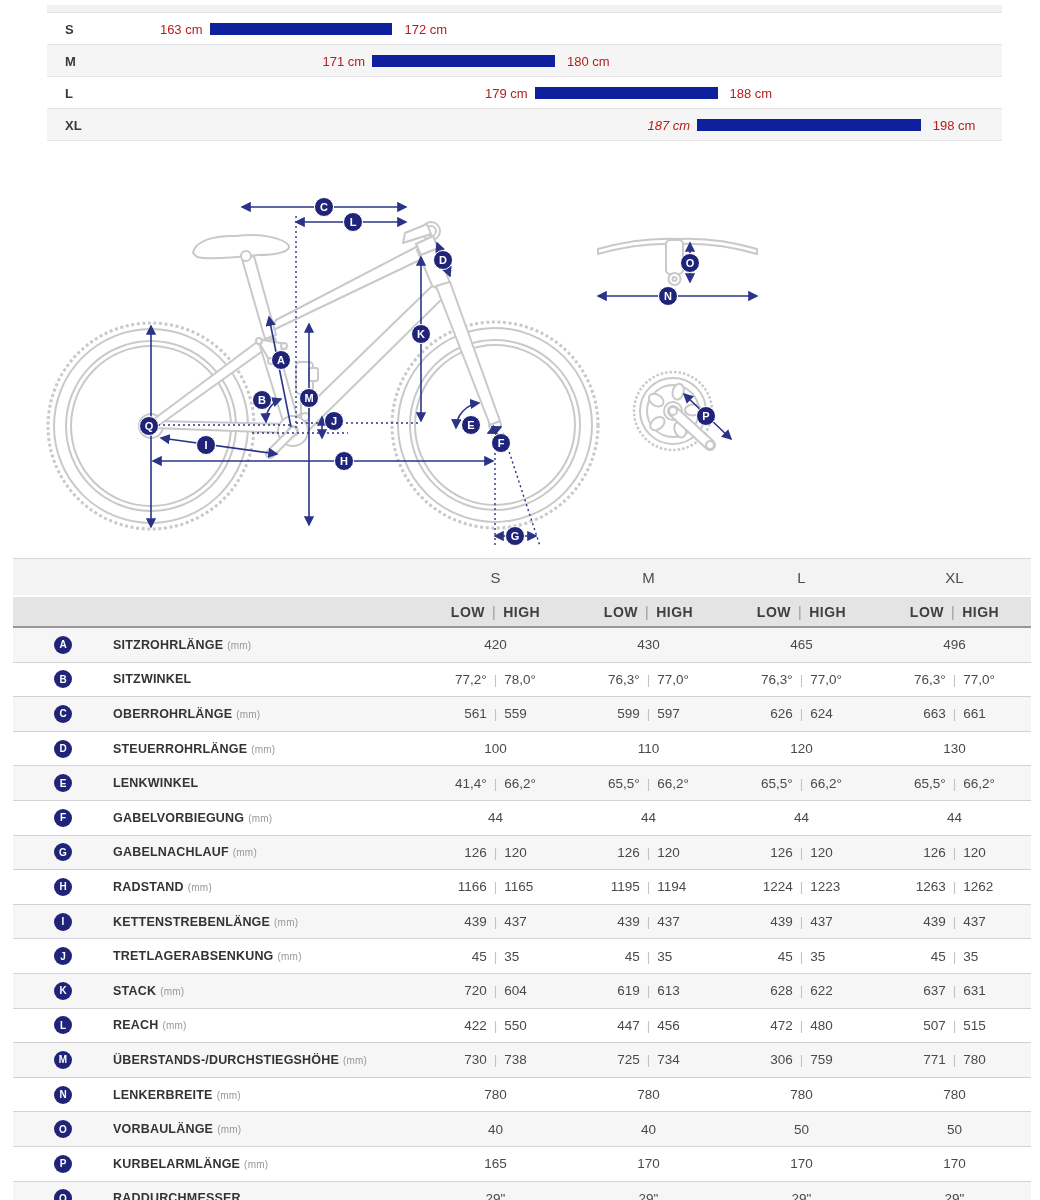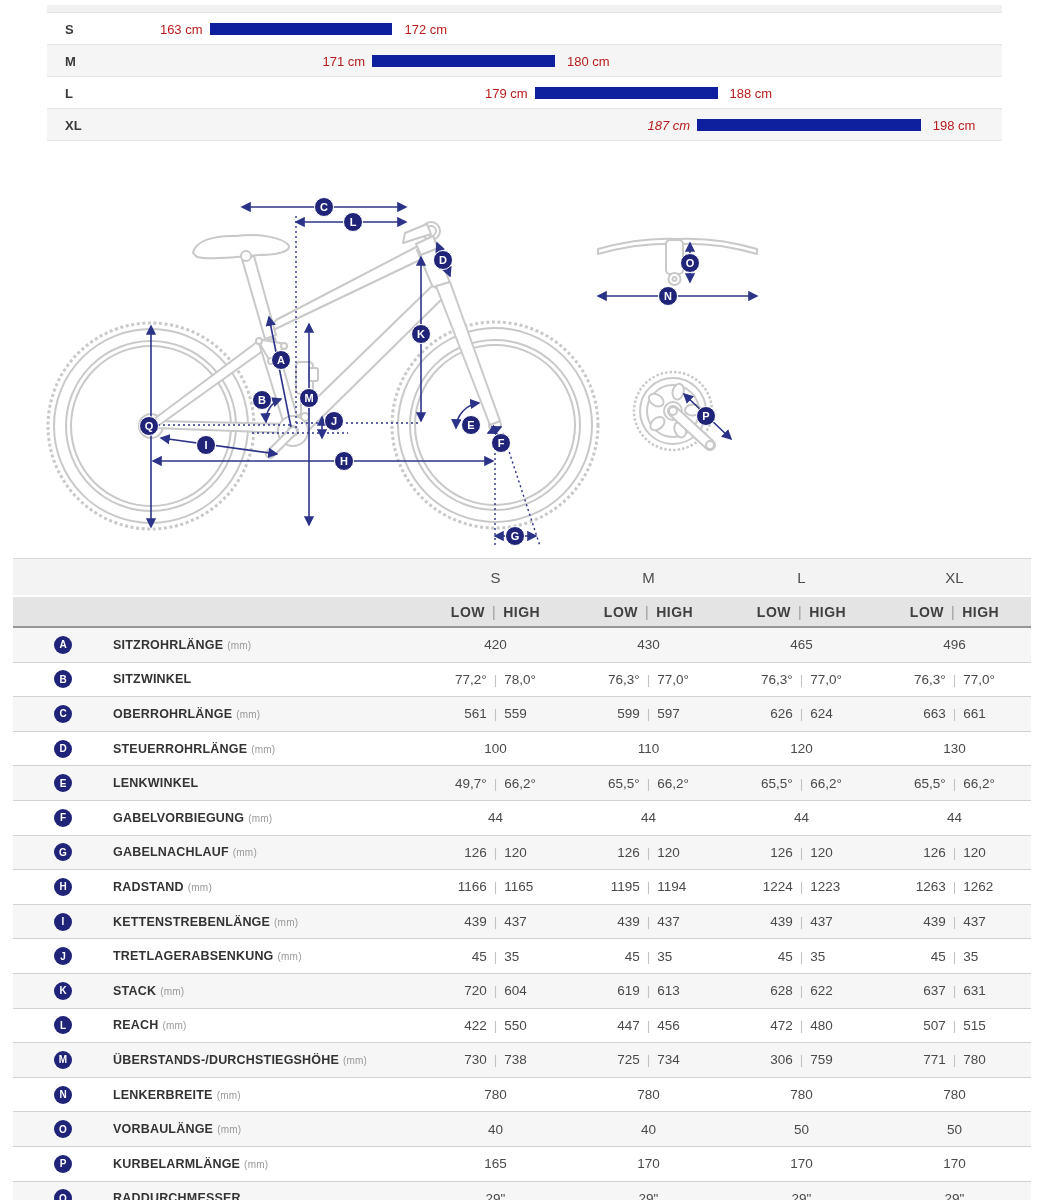--- a/index.html
+++ b/index.html
@@ -277,21 +277,21 @@
           <div class="gt-val">100</div>
           <div class="gt-val">110</div>
           <div class="gt-val">120</div>
           <div class="gt-val">130</div>
         </div>
         <div class="gt-row">
           <div style="display: grid;">
             <div class="badge" style="background: rgb(31, 36, 120);">E</div>
           </div>
           <div class="gt-label">LENKWINKEL</div>
-          <div class="gt-val"><span>49,7°</span><span class="sep">|</span><span>66,2°</span></div>
+          <div class="gt-val"><span>41,4°</span><span class="sep">|</span><span>66,2°</span></div>
           <div class="gt-val"><span>65,5°</span><span class="sep">|</span><span>66,2°</span></div>
           <div class="gt-val"><span>65,5°</span><span class="sep">|</span><span>66,2°</span></div>
           <div class="gt-val"><span>65,5°</span><span class="sep">|</span><span>66,2°</span></div>
         </div>
         <div class="gt-row">
           <div style="display: grid;">
             <div class="badge" style="background: rgb(31, 36, 120);">F</div>
           </div>
           <div class="gt-label">GABELVORBIEGUNG<span class="gt-unit">(mm)</span></div>
           <div class="gt-val">44</div>

